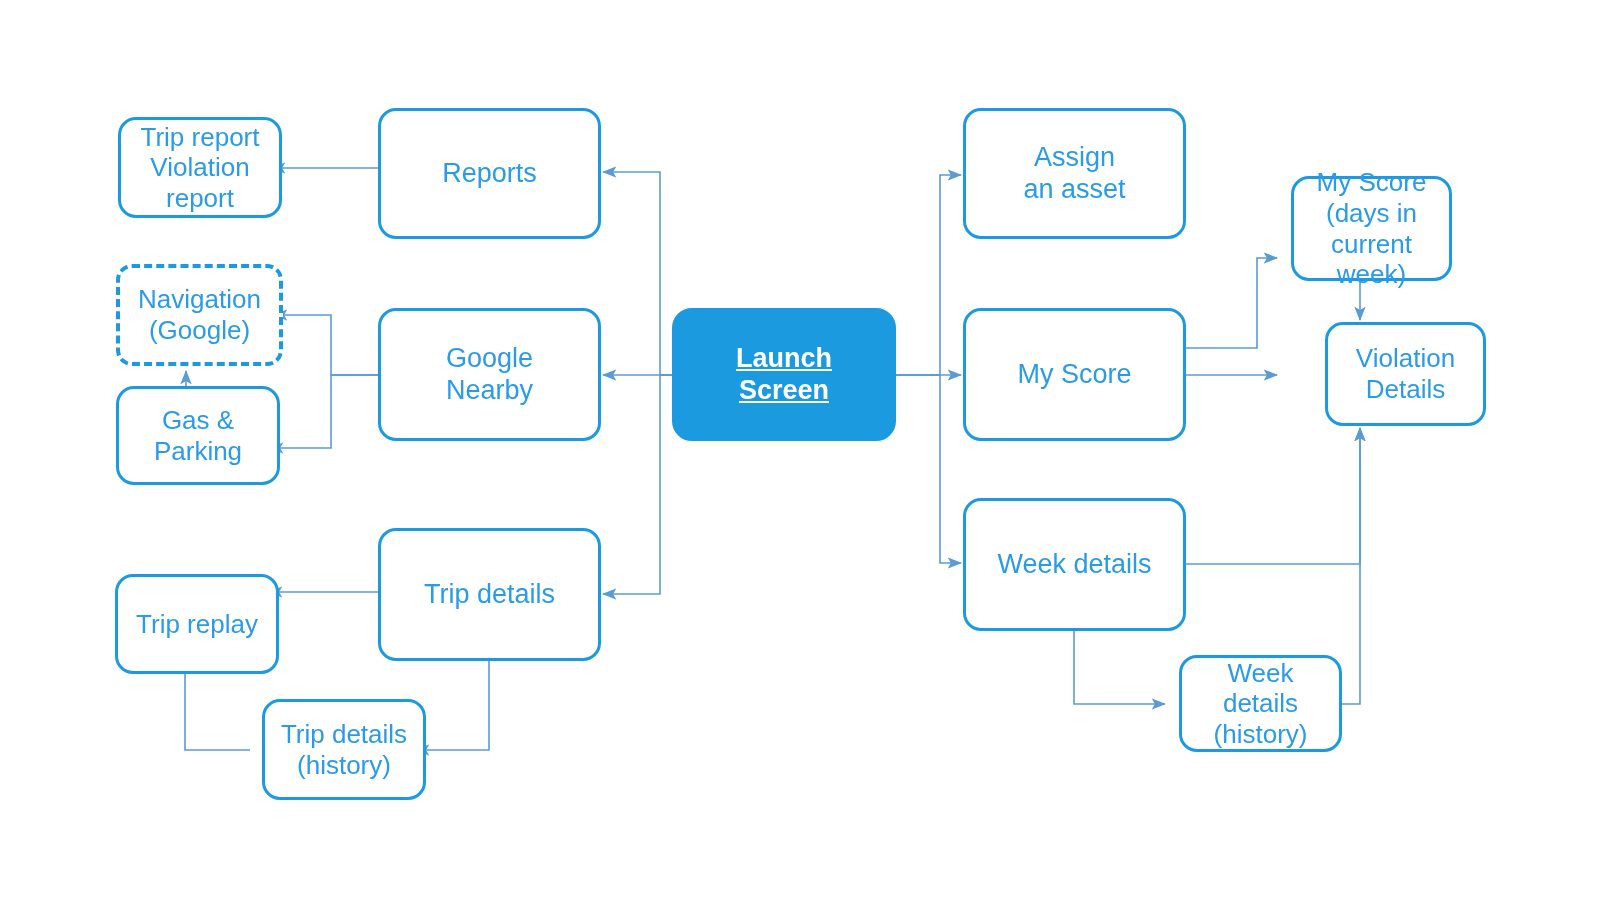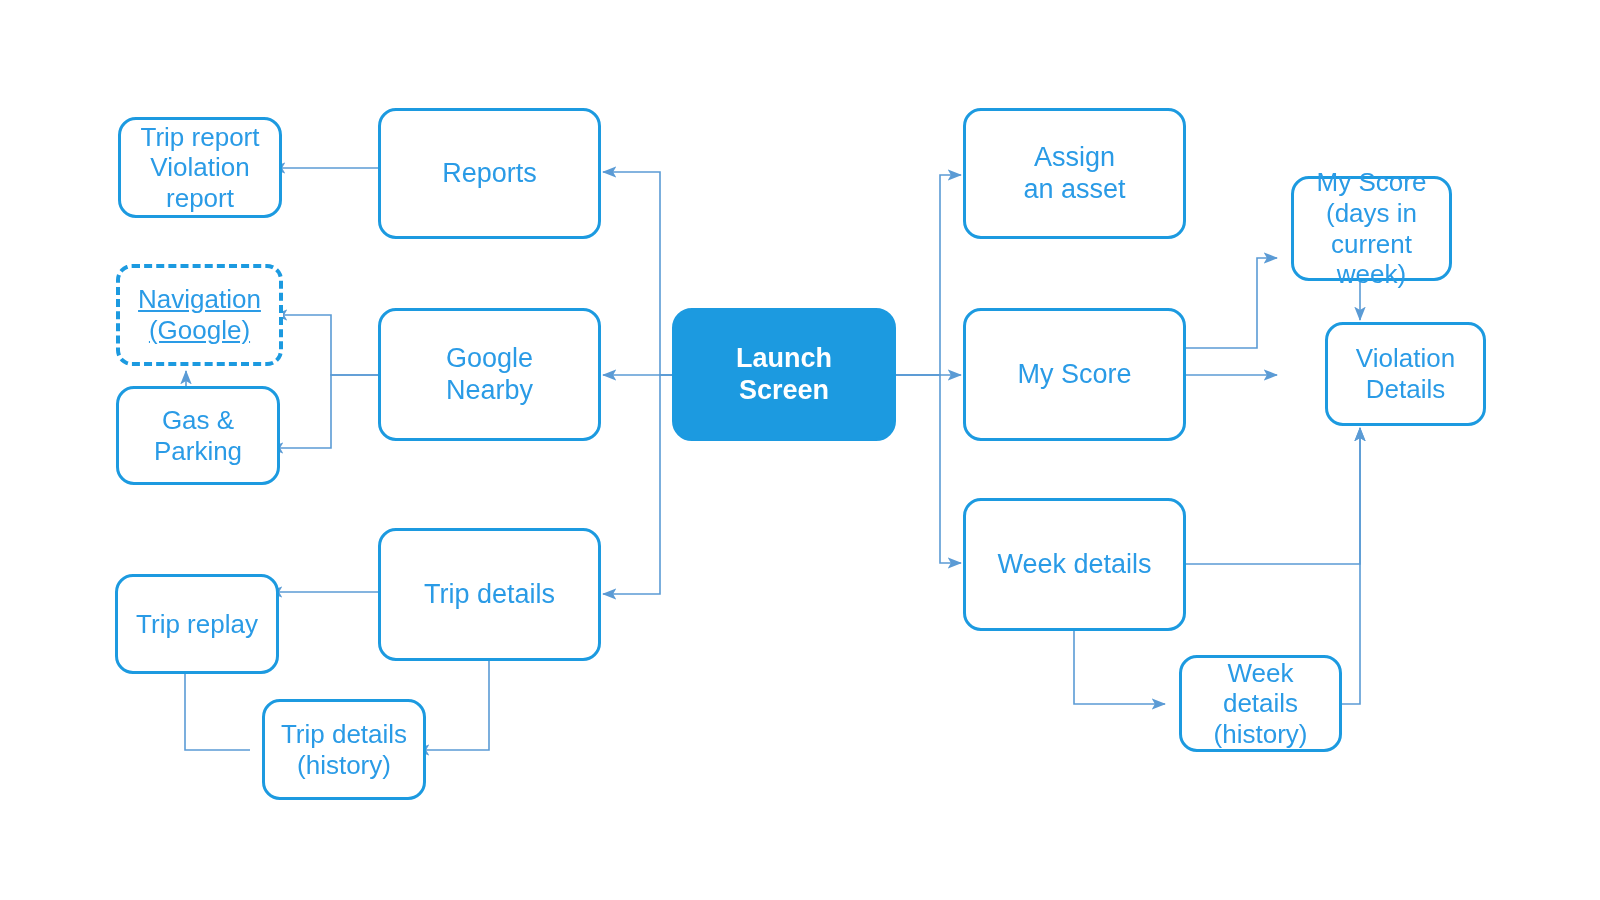--- a/index.html
+++ b/index.html
@@ -38,28 +38,28 @@
     background: #ffffff;
     color: #2A9BE6;
     line-height: 1.18;
     white-space: pre-line;
     padding: 4px 8px;
   }
   .node.dashed {
     border-style: dashed;
     border-width: 4px;
     border-radius: 16px;
-    text-decoration: underline;
   }
   .node.filled {
     background: #1C9AE0;
     border-color: #1C9AE0;
     color: #ffffff;
     font-weight: bold;
     border-radius: 20px;
+    text-decoration: underline;
   }
   .size-lg { font-size: 27px; }
   .size-sm { font-size: 26px; margin-left: 12px; }
 </style>
 </head>
 <body>
 
 <div id="canvas">
 
   <svg id="edges" viewBox="0 0 1600 900" xmlns="http://www.w3.org/2000/svg">

